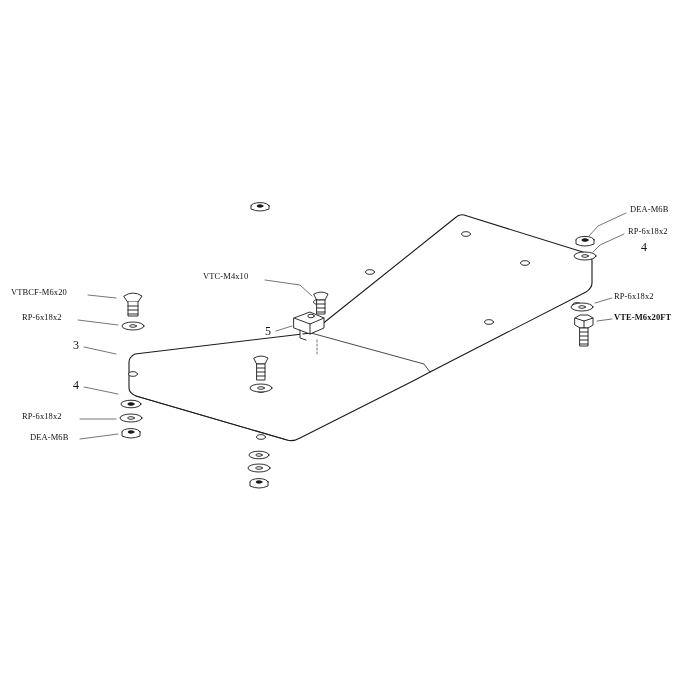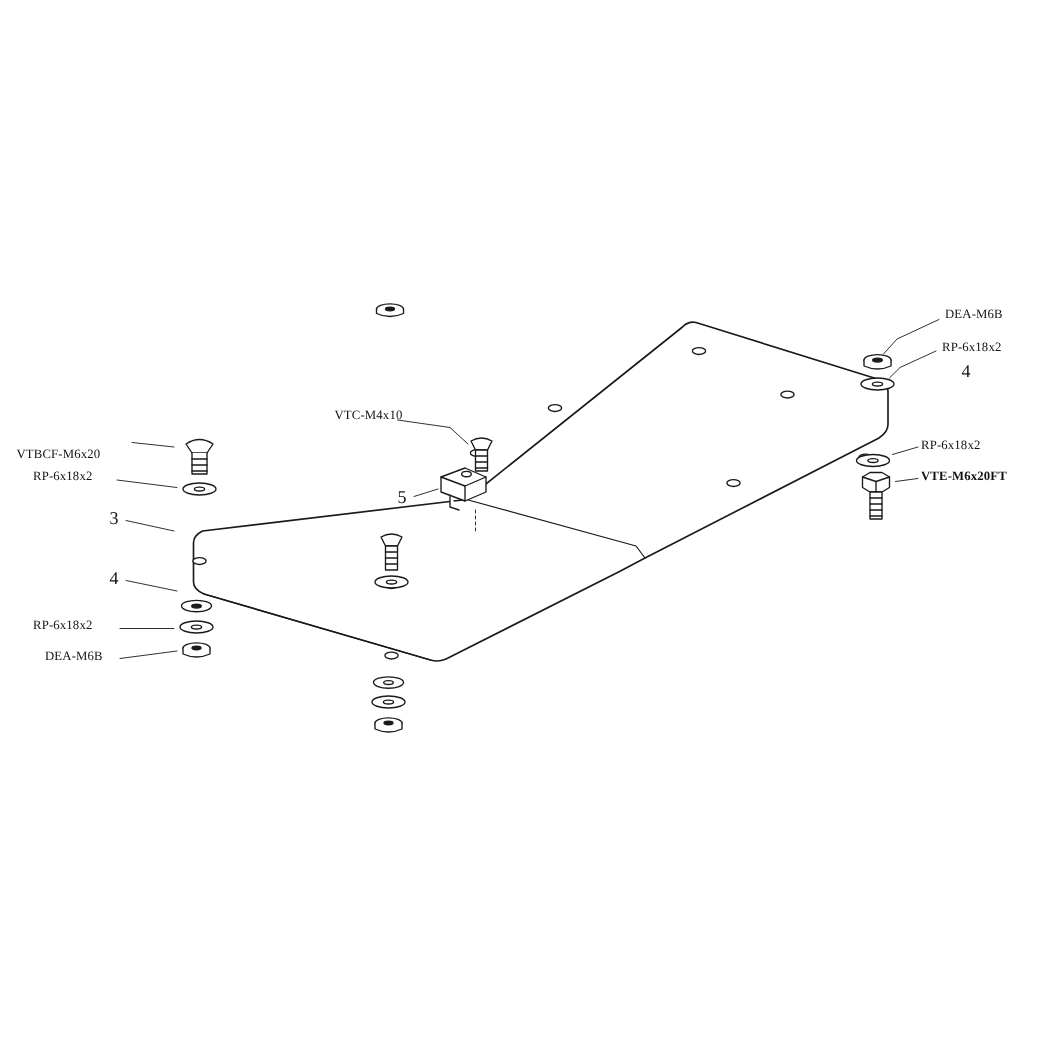--- a/index.html
+++ b/index.html
@@ -195,22 +195,22 @@
         <ellipse cx="259" cy="482" rx="3" ry="1.2" fill="#1a1a1a"></ellipse>
       </g>
 
     </g>
   </svg>
 
   <div class="lbl" style="left:630px; top:204px;">DEA-M6B</div>
   <div class="lbl" style="left:628px; top:226px;">RP-6x18x2</div>
   <div class="lbl" style="left:614px; top:291px;">RP-6x18x2</div>
   <div class="lbl" style="left:614px; top:312px;font-weight:bold;">VTE-M6x20FT</div>
-  <div class="lbl" style="left:203px; top:271px;margin-left:20px;">VTC-M4x10</div>
-  <div class="lbl" style="left:11px;  top:297px;">VTBCF-M6x20</div>
+  <div class="lbl" style="left:203px; top:271px;">VTC-M4x10</div>
+  <div class="lbl" style="left:11px;  top:287px;">VTBCF-M6x20</div>
   <div class="lbl" style="left:22px;  top:312px;">RP-6x18x2</div>
   <div class="lbl" style="left:22px;  top:411px;">RP-6x18x2</div>
   <div class="lbl" style="left:30px;  top:432px;">DEA-M6B</div>
 
   <div class="num" style="left:641px; top:240px;">4</div>
   <div class="num" style="left:73px;  top:338px;">3</div>
   <div class="num" style="left:265px; top:324px;">5</div>
   <div class="num" style="left:73px;  top:378px;">4</div>
 
 </div>

